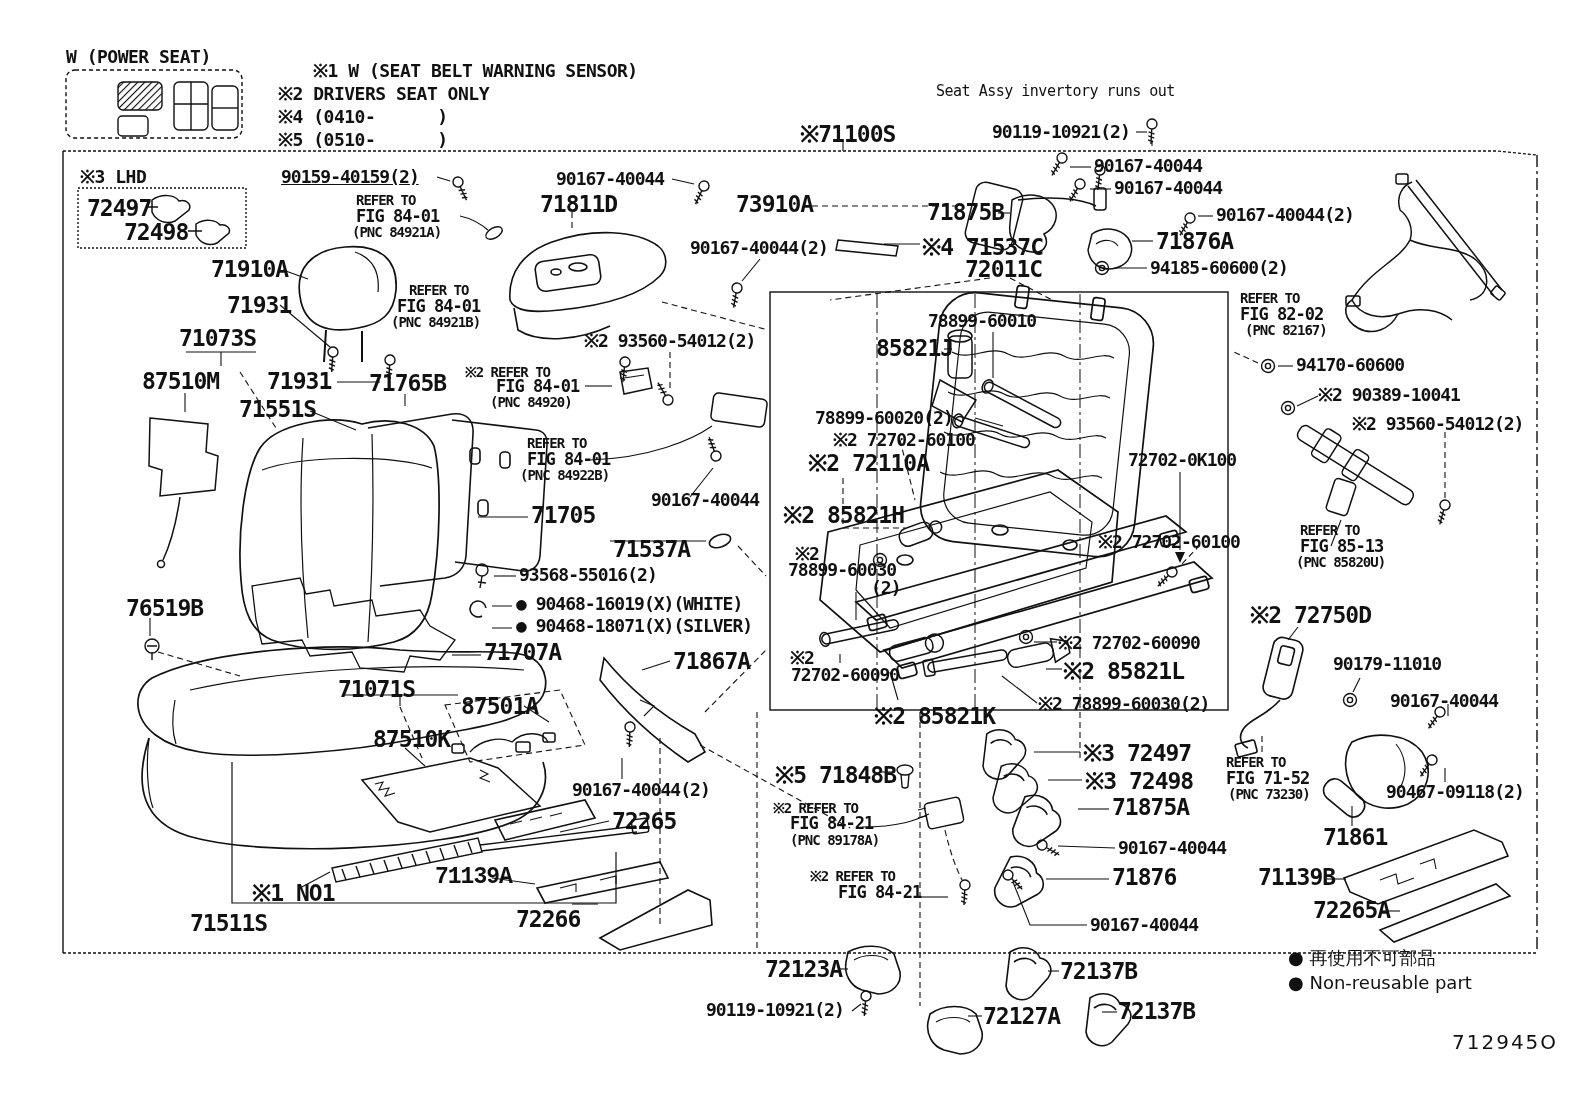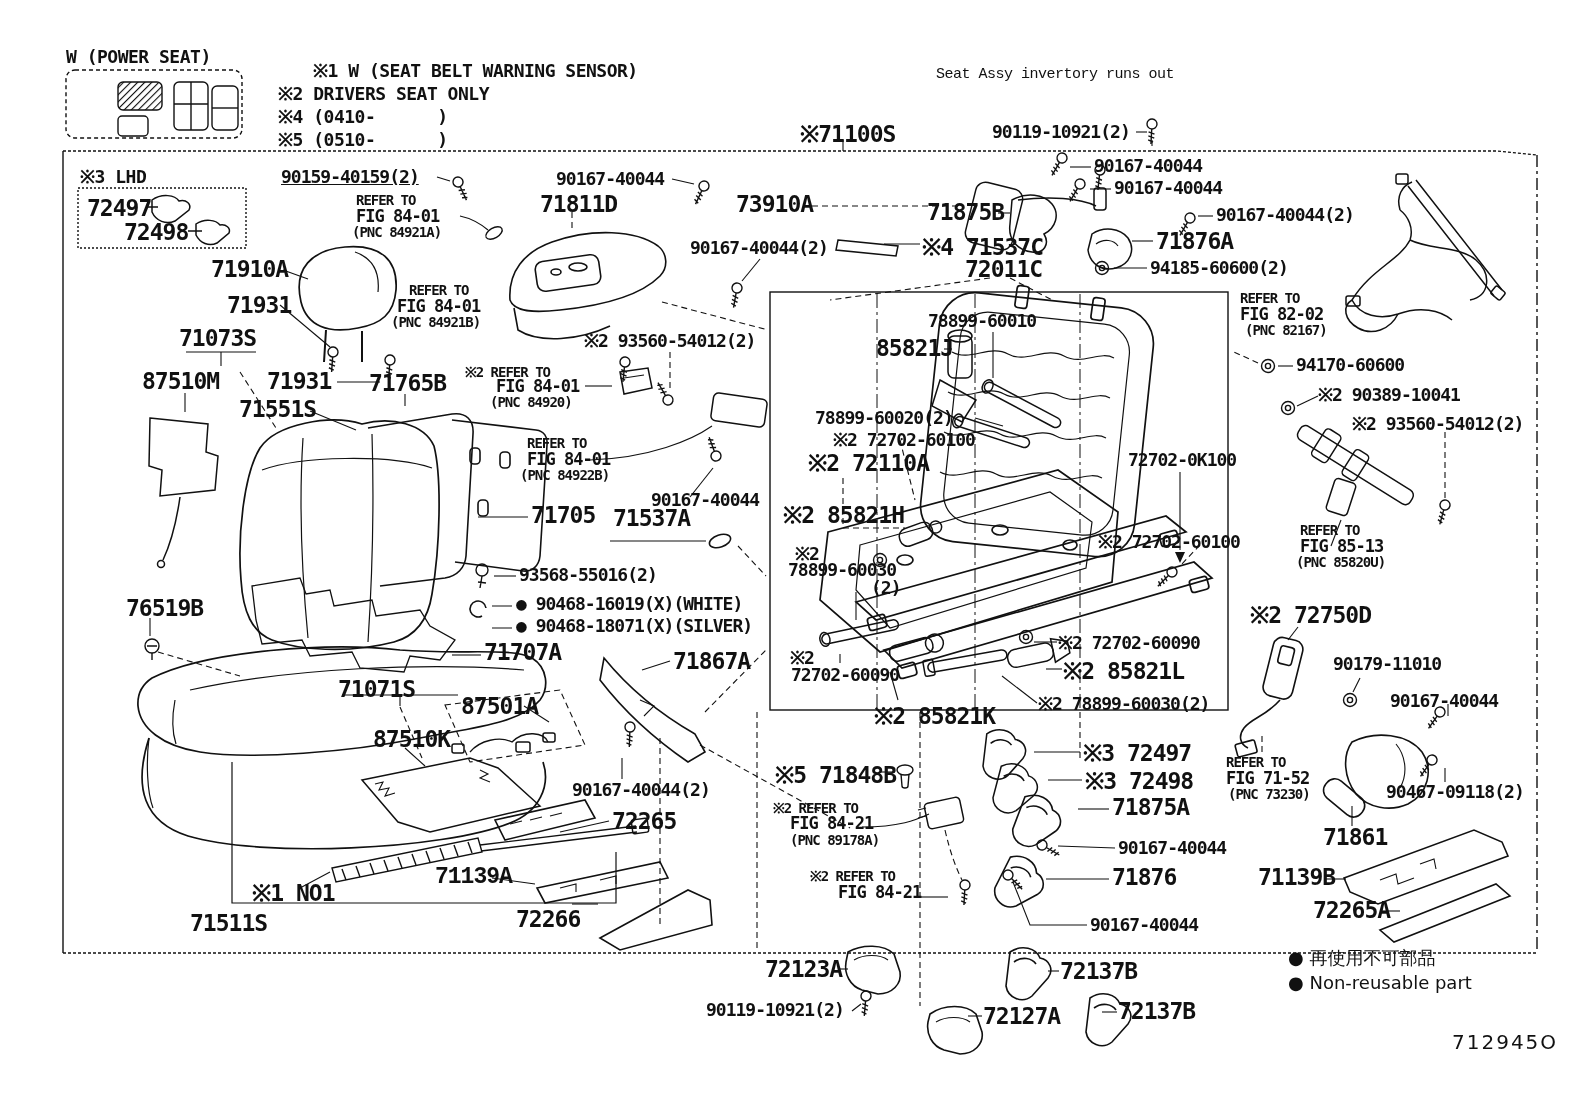--- a/index.html
+++ b/index.html
@@ -13,21 +13,21 @@
   .ref{font:bold 14px "DejaVu Sans Mono",monospace;letter-spacing:-1px;}
   .ref-b{font:bold 17px "DejaVu Sans Mono",monospace;letter-spacing:-1px;}
   .hdr{font:bold 18px "DejaVu Sans Mono",monospace;letter-spacing:-0.5px;}
   .note{font:15px "DejaVu Sans Mono",monospace;letter-spacing:-0.5px;}
   .legend{font:18px "DejaVu Sans",sans-serif;}
   .fig{font:20px "DejaVu Sans",sans-serif;letter-spacing:2px;}
   
   .p-powerseat{left:66px;top:46px;}
   .p-note1{left:276px;top:58px;margin-left:37px;} .p-note2{left:278px;top:81px;}
   .p-note3{left:278px;top:104px;} .p-note4{left:278px;top:127px;}
-  .p-svc1{left:908px;top:58px;} .p-svc2{left:936px;top:66px;font-family:Liberation Mono, monospace;}
+  .p-svc1{left:908px;top:58px;} .p-svc2{left:936px;top:82px;}
   .p-lhd{left:80px;top:164px;}
   .p-no1a{left:80px;top:960px;} .p-no1b{left:138px;top:983px;}
   .p-legjp{left:1288px;top:946px;} .p-legen{left:1288px;top:972px;}
   .p-figcode{left:1452px;top:1030px;}
 </style>
 </head>
 <body>
 
 <div id="stage">
 
@@ -499,21 +499,21 @@
       <div class="lbl pn-lg" style="left: 369px; top: 370px;">71765B</div>
       <div class="lbl pn-lg" style="left: 239px; top: 396px;">71551S</div>
       <div class="lbl ref" style="left: 465px; top: 362px;">※2 REFER TO</div>
       <div class="lbl ref-b" style="left: 496px; top: 376px;">FIG 84-01</div>
       <div class="lbl ref" style="left: 490px; top: 394px;">(PNC 84920)</div>
       <div class="lbl ref" style="left: 527px; top: 435px;">REFER TO</div>
       <div class="lbl ref-b" style="left: 527px; top: 449px;">FIG 84-01</div>
       <div class="lbl ref" style="left: 520px; top: 467px;">(PNC 84922B)</div>
       <div class="lbl pn" style="left: 651px; top: 489px;">90167-40044</div>
       <div class="lbl pn-lg" style="left: 531px; top: 502px;">71705</div>
-      <div class="lbl pn-lg" style="left: 613px; top: 505px;">71537A</div>
+      <div class="lbl pn-lg" style="left: 613px; top: 536px;">71537A</div>
       <div class="lbl pn" style="left: 519px; top: 564px;">93568-55016(2)</div>
       <div class="lbl pn" style="left: 516px; top: 593px;">● 90468-16019(X)(WHITE)</div>
       <div class="lbl pn" style="left: 516px; top: 615px;">● 90468-18071(X)(SILVER)</div>
       <div class="lbl pn-lg" style="left: 484px; top: 639px;">71707A</div>
       <div class="lbl pn-lg" style="left: 126px; top: 595px;">76519B</div>
       <div class="lbl pn-lg" style="left: 338px; top: 676px;">71071S</div>
       <div class="lbl pn-lg" style="left: 461px; top: 693px;">87501A</div>
       <div class="lbl pn-lg" style="left: 373px; top: 726px;">87510K</div>
       <div class="lbl pn-lg" style="left: 673px; top: 648px;">71867A</div>
       <div class="lbl pn" style="left: 572px; top: 779px;">90167-40044(2)</div>

